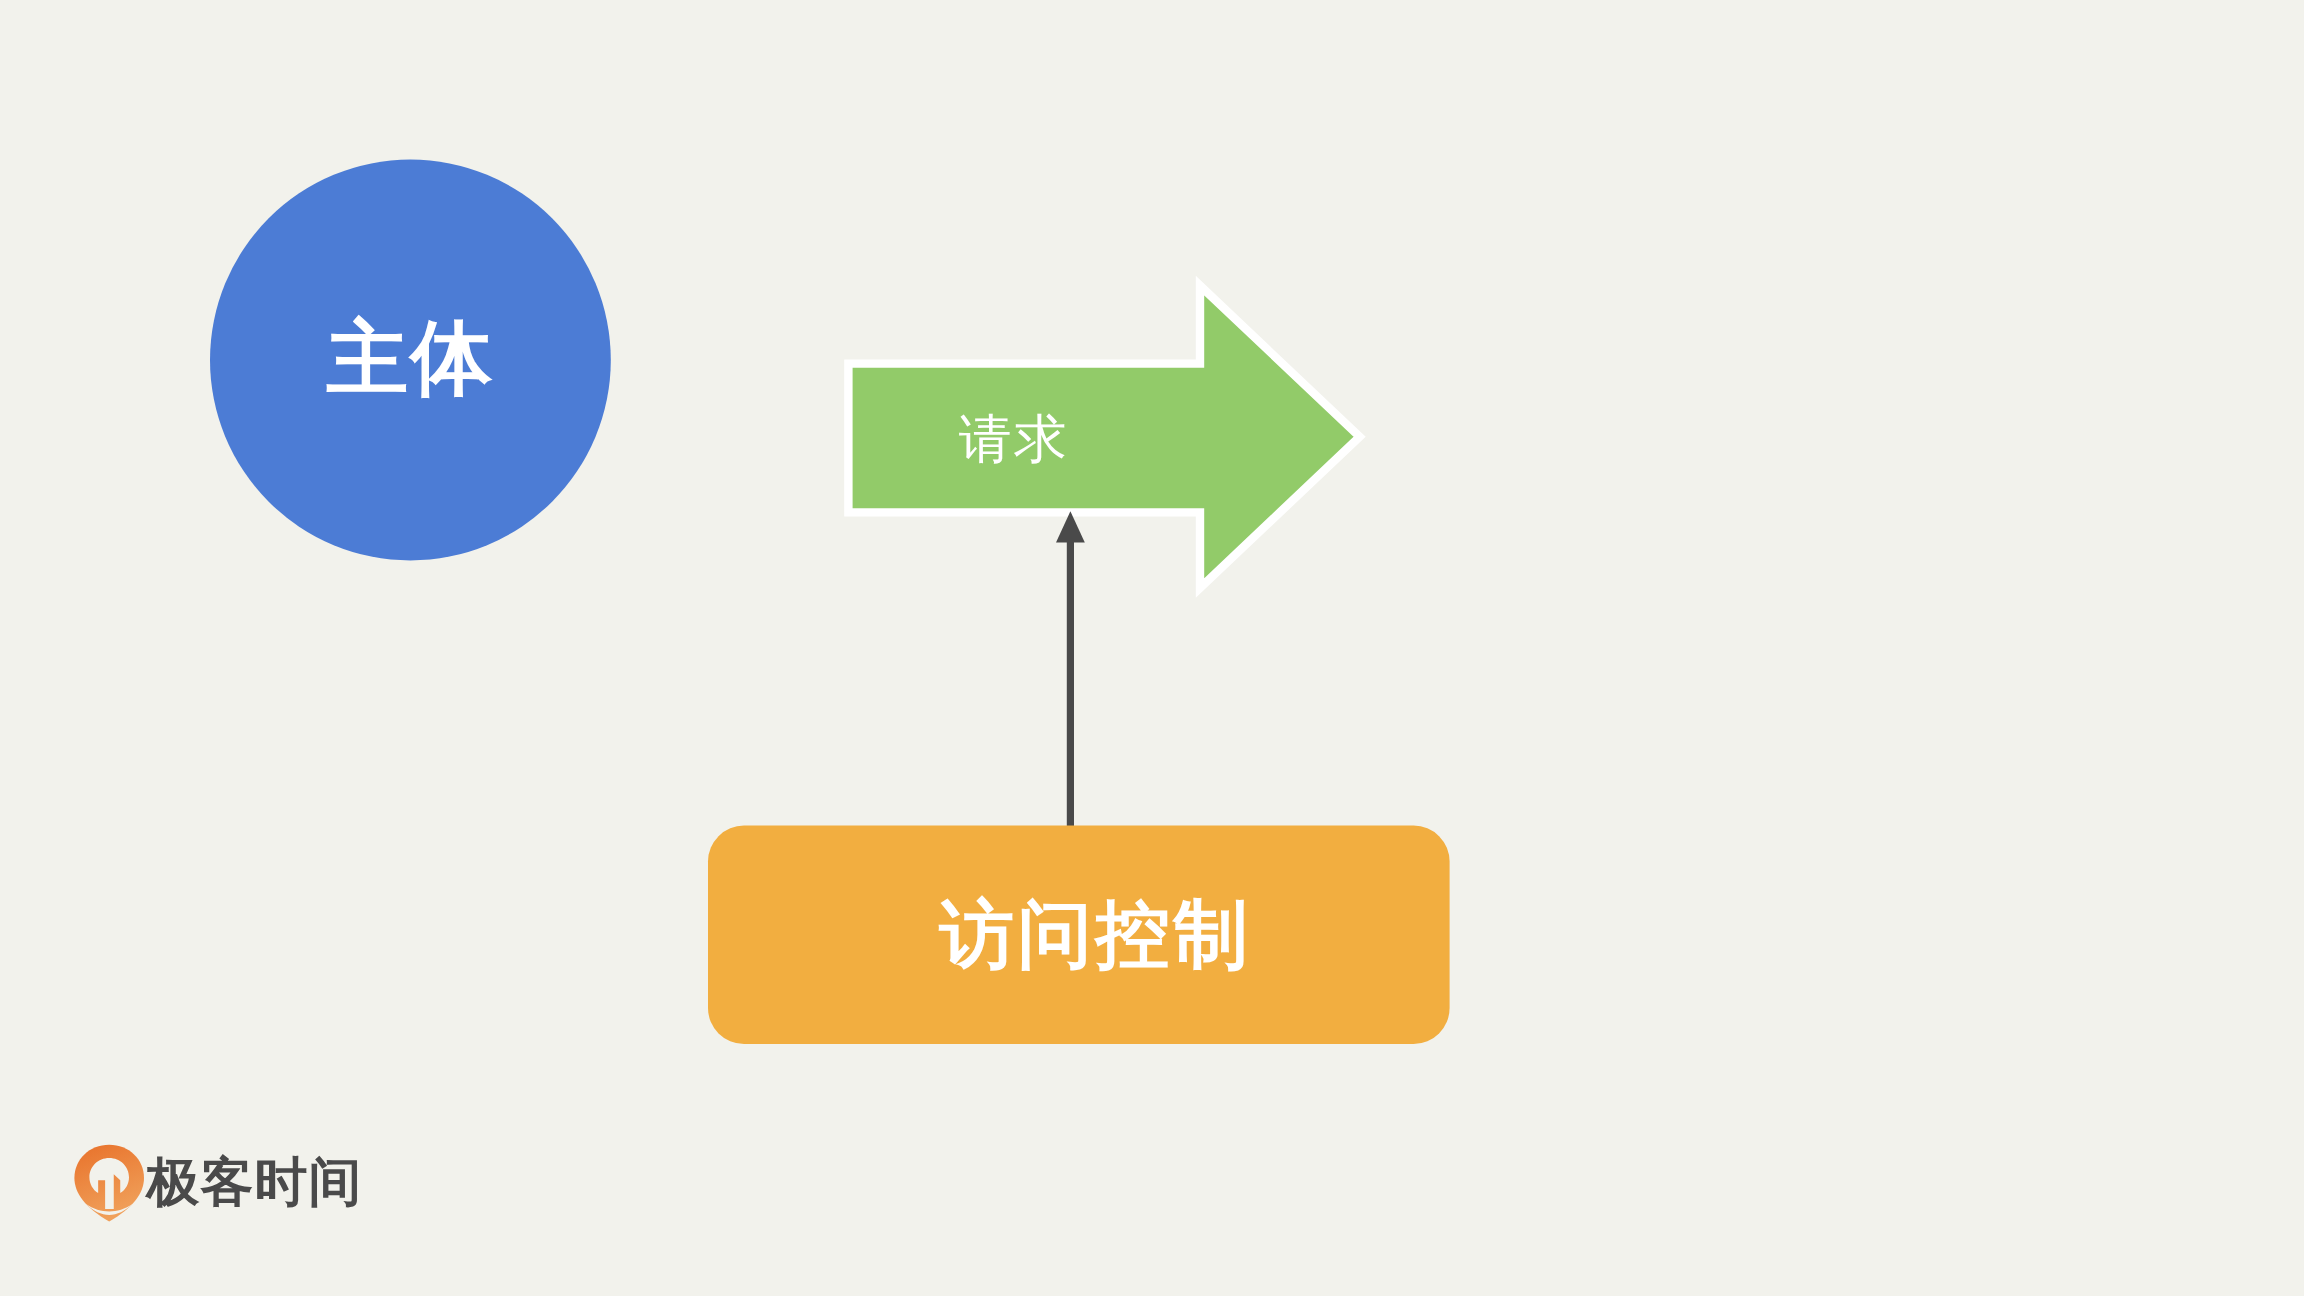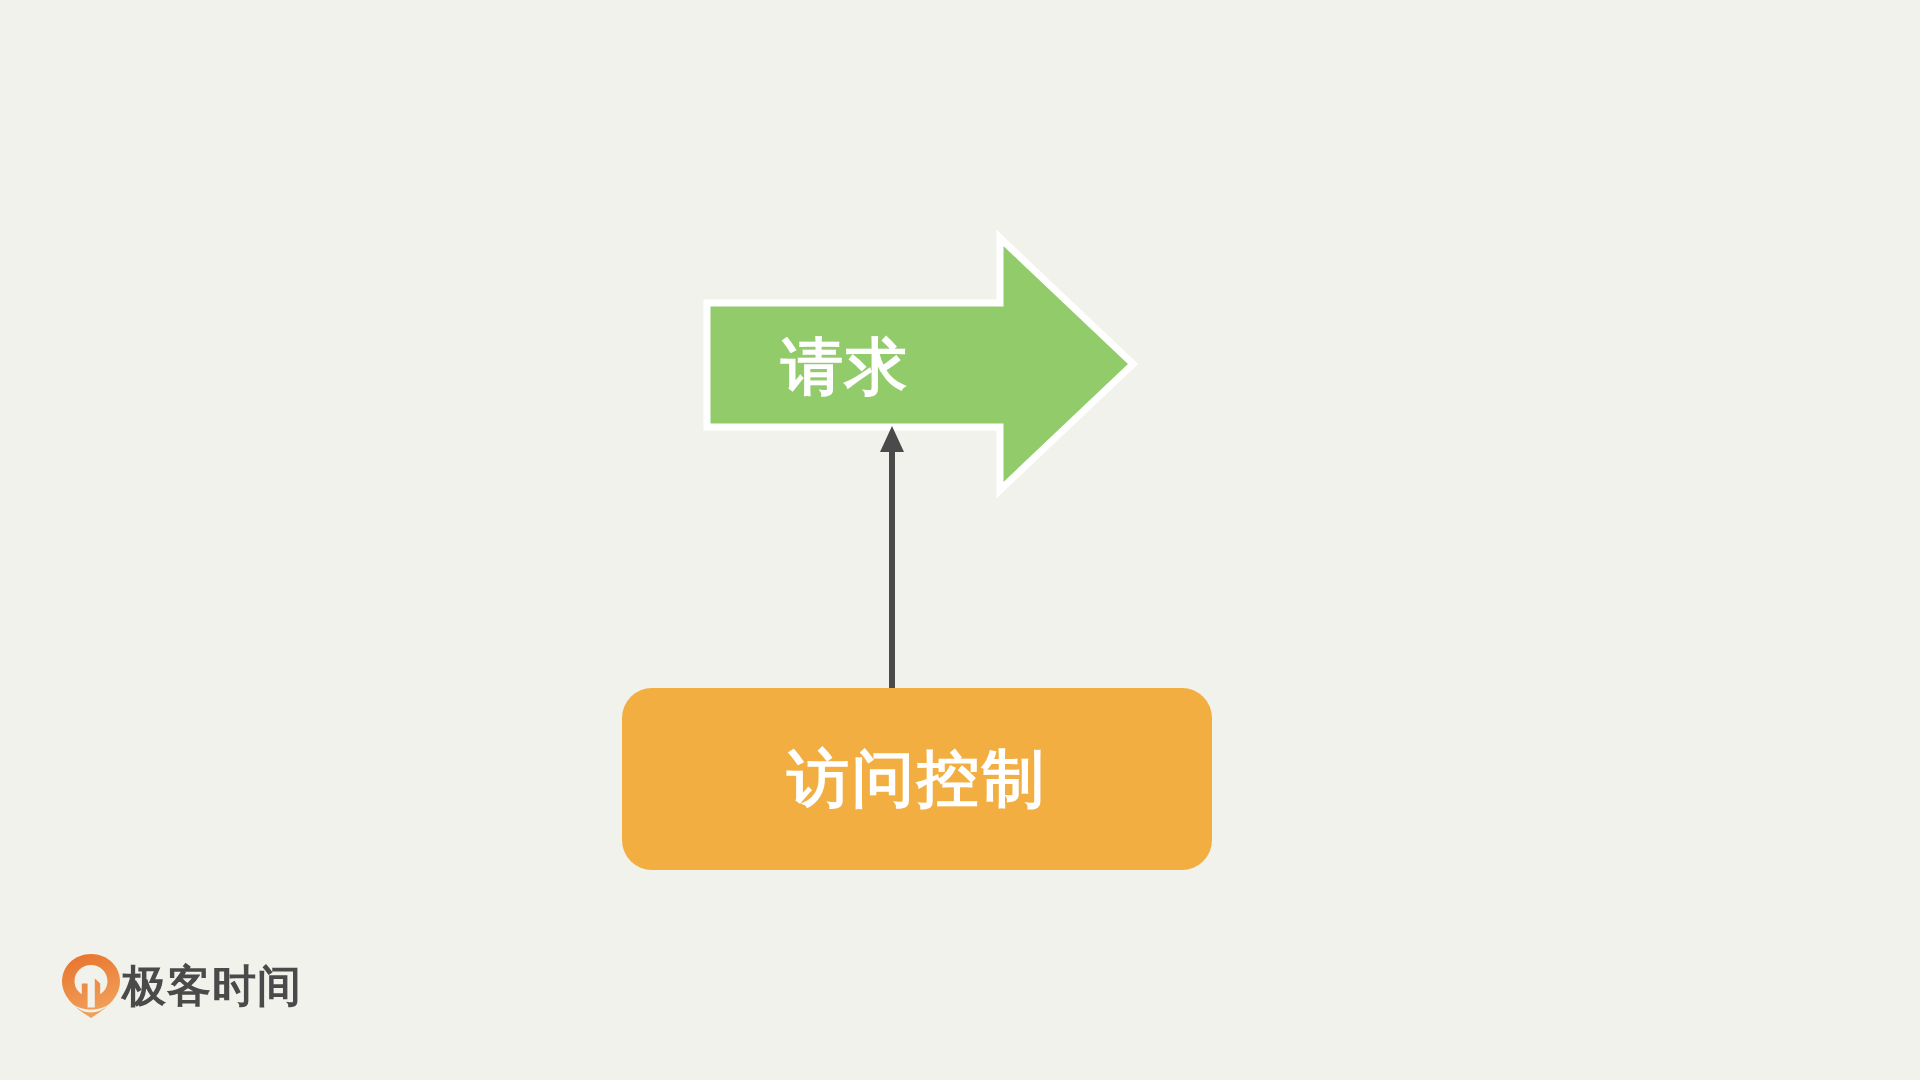--- a/index.html
+++ b/index.html
@@ -67,40 +67,41 @@
   #request-arrow .arrow-label {
     position: absolute;
     left: 0;
     top: 0;
     width: 310px;
     height: 290px;
     display: flex;
     align-items: center;
     justify-content: center;
     color: #ffffff;
-    font-size: 62px;
-    font-weight: 700;
+    font-size: 44px;
+    font-weight: 400;
     letter-spacing: 2px;
     line-height: 1;
     user-select: none;
     pointer-events: none;
   }
 
   
   #access-control-box {
     position: absolute;
-    left: 622px;
+    left: 590px;
     top: 688px;
     width: 590px;
     height: 182px;
     background: #f2ae40;
     border-radius: 30px;
     display: flex;
     align-items: center;
     justify-content: center;
+    padding-left: 28px;
   }
   #access-control-box .box-label {
     color: #ffffff;
     font-size: 62px;
     font-weight: 700;
     letter-spacing: 3px;
     line-height: 1;
     user-select: none;
   }
 
@@ -138,20 +139,23 @@
     letter-spacing: 1px;
     line-height: 1;
     user-select: none;
   }
 </style>
 </head>
 <body>
 
 <div id="stage">
 
+  <div id="subject-node" class="node-circle">
+    <span class="node-label">主体</span>
+  </div>
 
   <div id="request-arrow">
     <svg viewBox="0 0 460 290" preserveAspectRatio="none">
       <polygon points="17,81 310,81 310,16 443,142 310,268 310,205 17,205" fill="#92cb69" stroke="#ffffff" stroke-width="7" stroke-linejoin="miter"></polygon>
     </svg>
     <div class="arrow-label">
       <span>请求</span>
     </div>
   </div>
 

